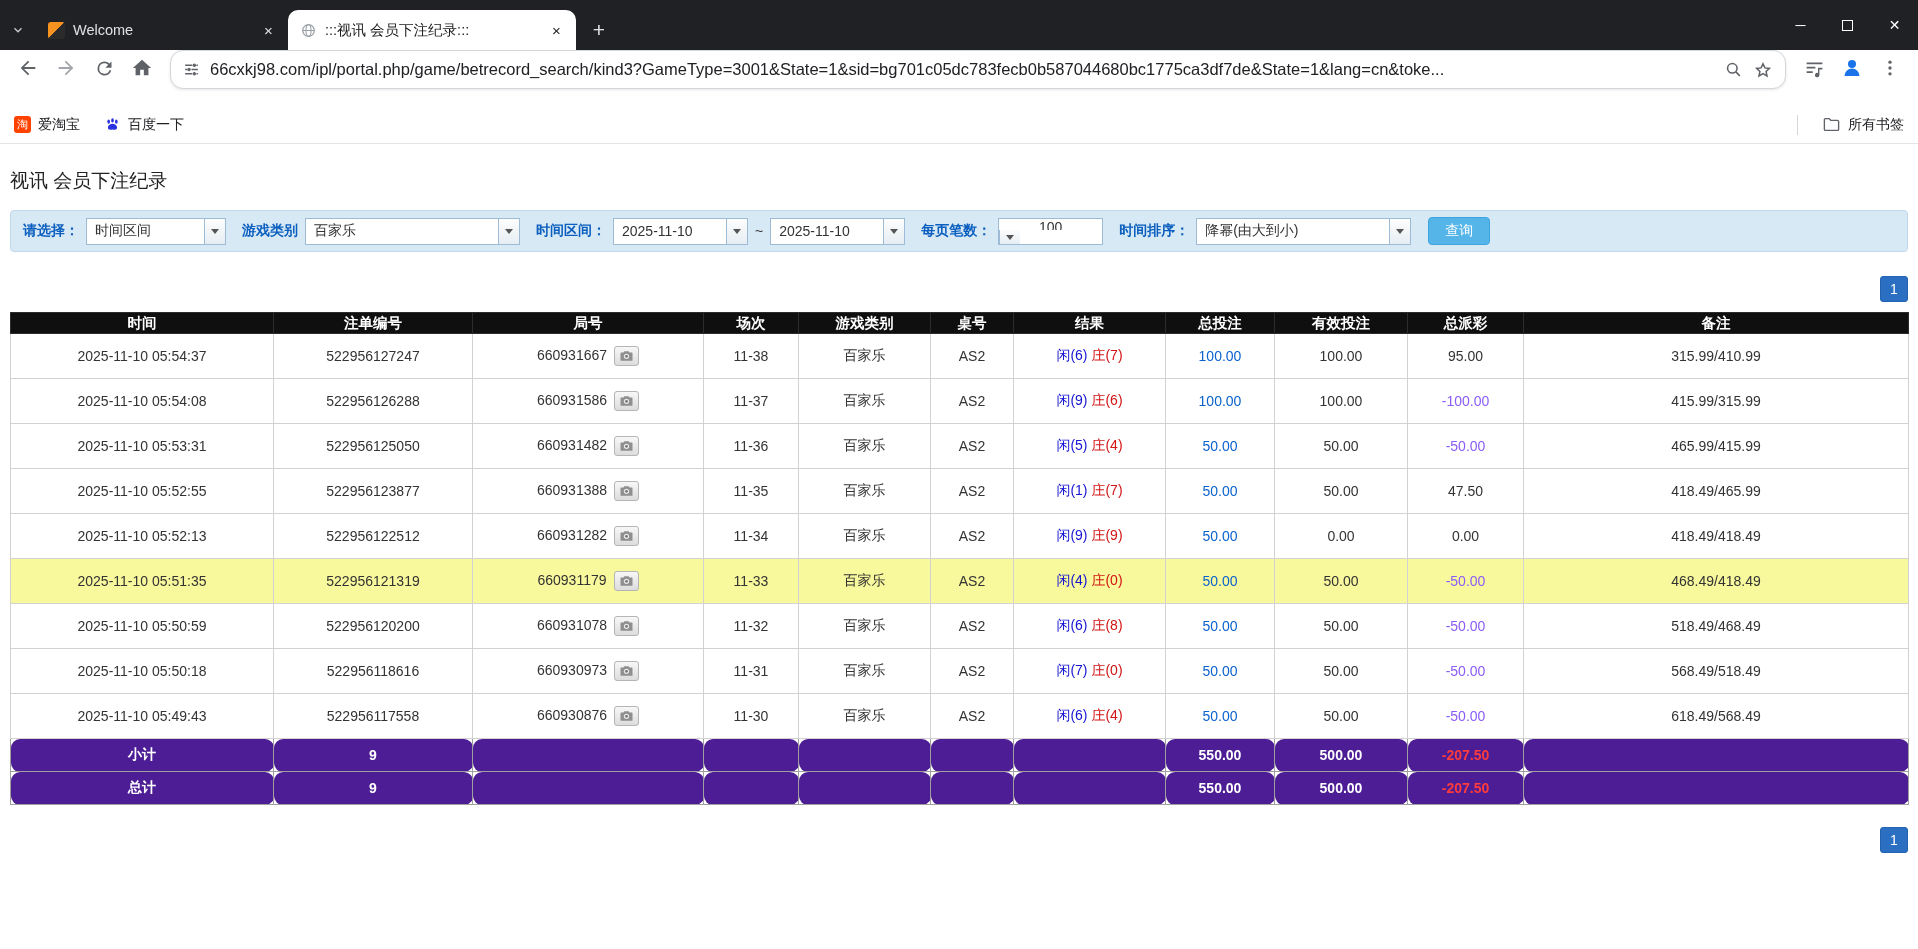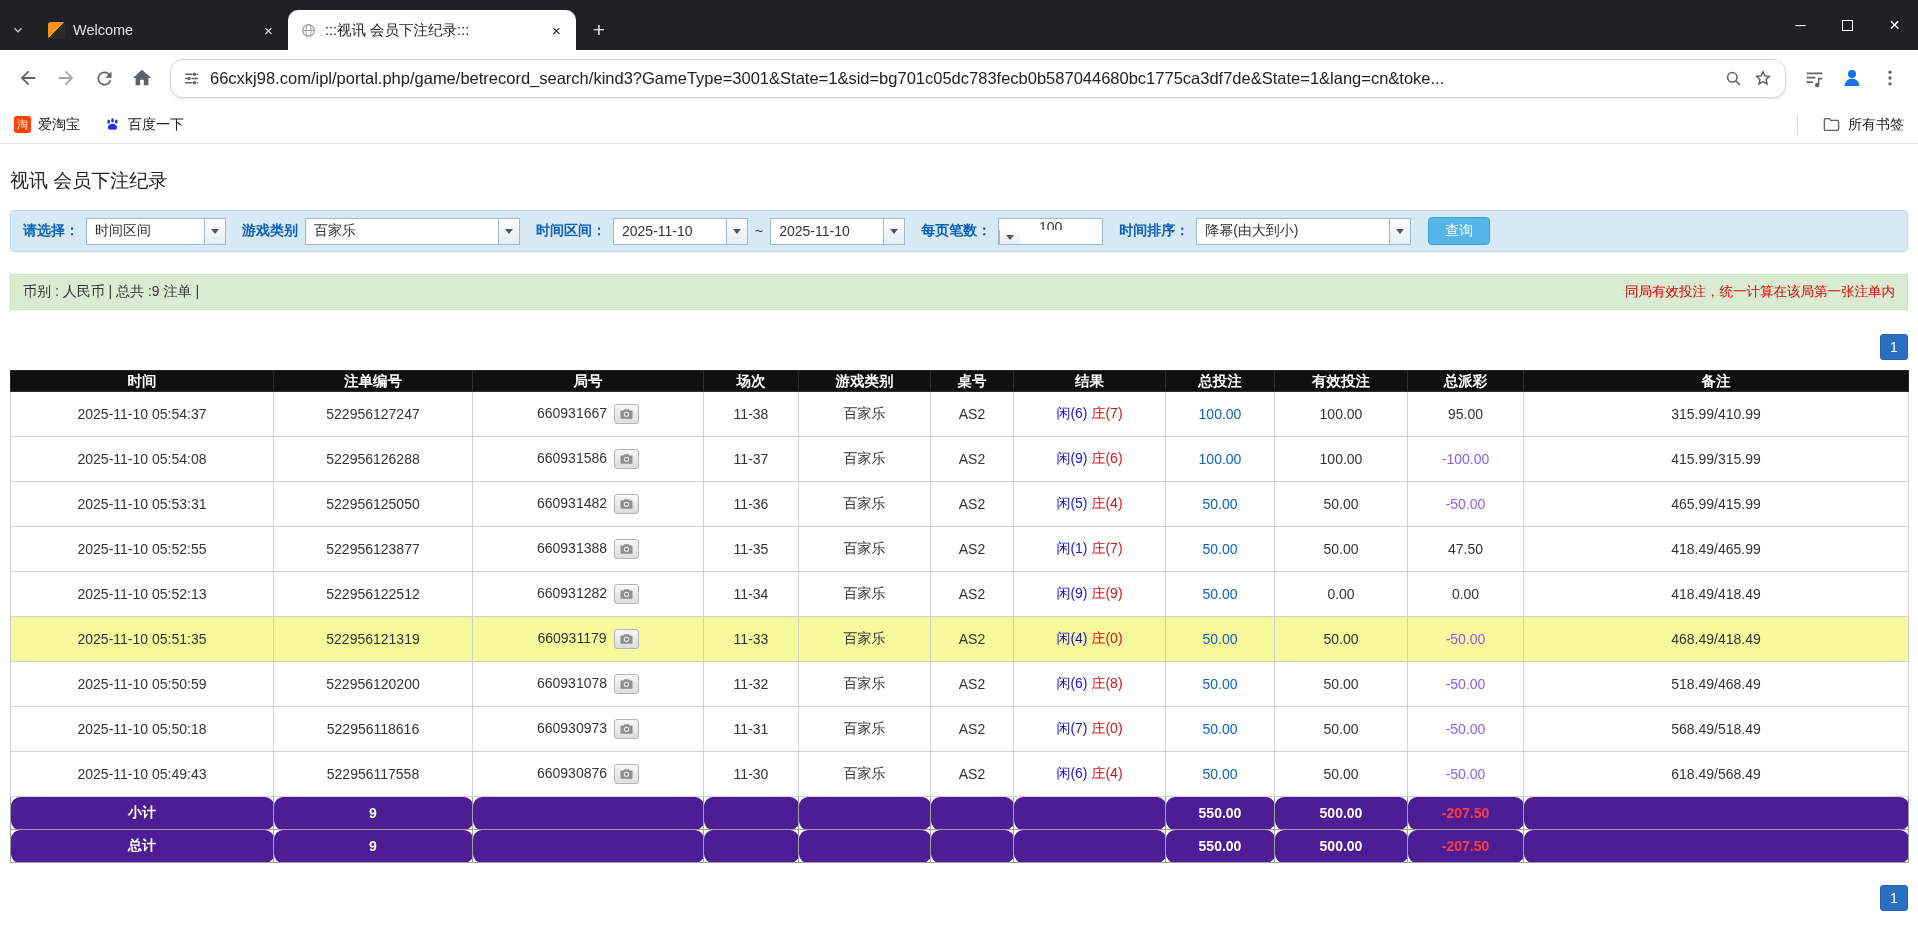--- a/index.html
+++ b/index.html
@@ -14,21 +14,21 @@
   .tab.inactive { width:252px; color:#dfe1e5; }
   .tab.active { width:288px; background:#fff; color:#1b1c1e; border-radius:10px 10px 0 0; }
   .tab-title { flex:1; white-space:nowrap; overflow:hidden; }
   .tab-close { width:19px; height:19px; border-radius:50%; display:flex; align-items:center; justify-content:center; font-size:15px; flex:0 0 auto; }
   .favicon { width:17px; height:17px; border-radius:3px; background:linear-gradient(135deg,#f7931e 0%,#f7931e 48%,#2b2b2b 48%); flex:0 0 auto; }
   .newtab-btn { width:30px; height:30px; margin:0 0 5px 8px; color:#dfe1e5; font-size:21px; display:flex; align-items:center; justify-content:center; border-radius:50%; }
   .win-controls { position:absolute; right:0; top:0; height:50px; display:flex; }
   .win-btn { width:47px; height:100%; display:flex; align-items:center; justify-content:center; color:#fff; font-size:14px; background:transparent; border:none; }
   .max-glyph { width:11px; height:11px; border:1.5px solid #fff; display:block; }
 
-  .toolbar { height:56px; background:#fff; display:flex; align-items:center; padding:0 10px; gap:2px; }
+  .toolbar { height:56px; background:#fff; display:flex; align-items:flex-start; padding:0 10px; gap:2px; }
   .tb-icon { width:36px; height:36px; display:flex; align-items:center; justify-content:center; border-radius:50%; color:#5f6368; background:transparent; border:none; flex:0 0 auto; }
   .tb-icon.disabled { color:#a2a6aa; }
   .omnibox { flex:1; height:39px; margin:0 8px; border:1px solid #d3d7dc; box-shadow:0 1px 3px rgba(0,0,0,.10); border-radius:13px; display:flex; align-items:center; padding:0 12px; gap:10px; min-width:0; background:#fff; }
   .omnibox .url { flex:1; font-size:16.5px; color:#202124; white-space:nowrap; overflow:hidden; }
   .avatar-btn { color:#1a73e8; }
 
   .bookmarks { height:38px; background:#fff; border-bottom:1px solid #e2e4e6; display:flex; align-items:center; padding:0 14px; gap:24px; font-size:14px; color:#202124; }
   .bm-item { display:flex; align-items:center; gap:7px; }
   .bm-ico-taobao { width:17px; height:17px; background:#ff4200; color:#fff; border-radius:3px; font-size:11px; display:flex; align-items:center; justify-content:center; }
   .bm-spacer { flex:1; }
@@ -239,24 +239,20 @@
 
     <span class="f-label">时间排序：</span>
     <div class="combo w215">
       <span class="combo-text">降幂(由大到小)</span>
       <span class="combo-arrow"></span>
     </div>
 
     <button class="search-btn">查询</button>
   </div>
 
-  <div class="summary-bar">
-    <span class="summary-left">币别 : 人民币 | 总共 :9 注单 |</span>
-    <span class="summary-right">同局有效投注，统一计算在该局第一张注单内</span>
-  </div>
 
   <div class="pagination top">
     <button class="page-btn">1</button>
   </div>
 
   <table class="bet-table">
     <colgroup>
       <col style="width:263px">
         <col style="width:199px">
         <col style="width:231px">

